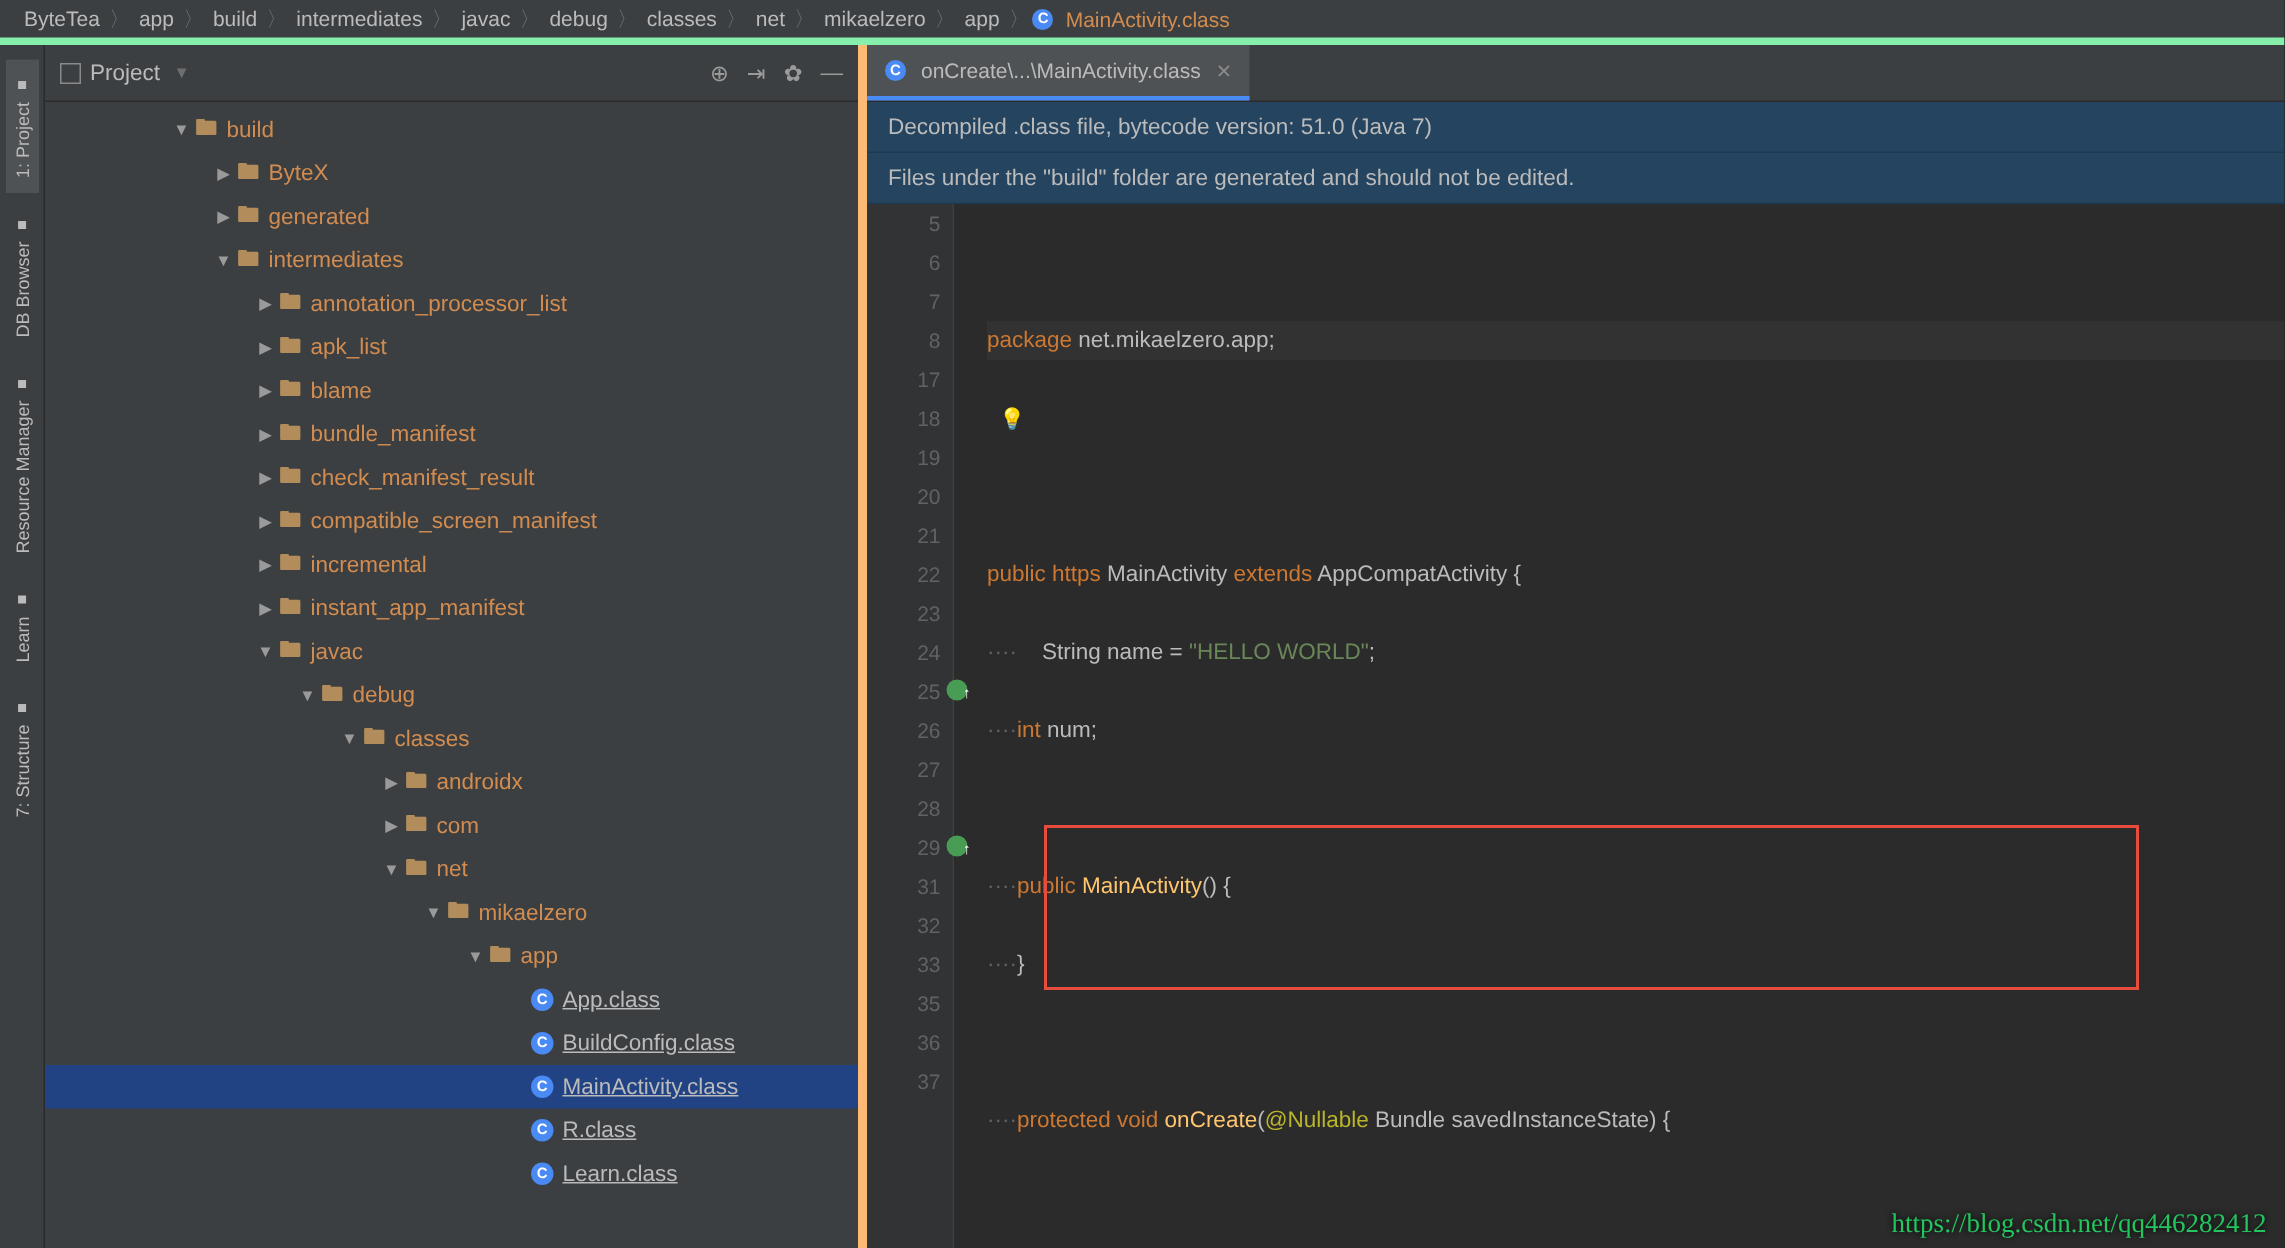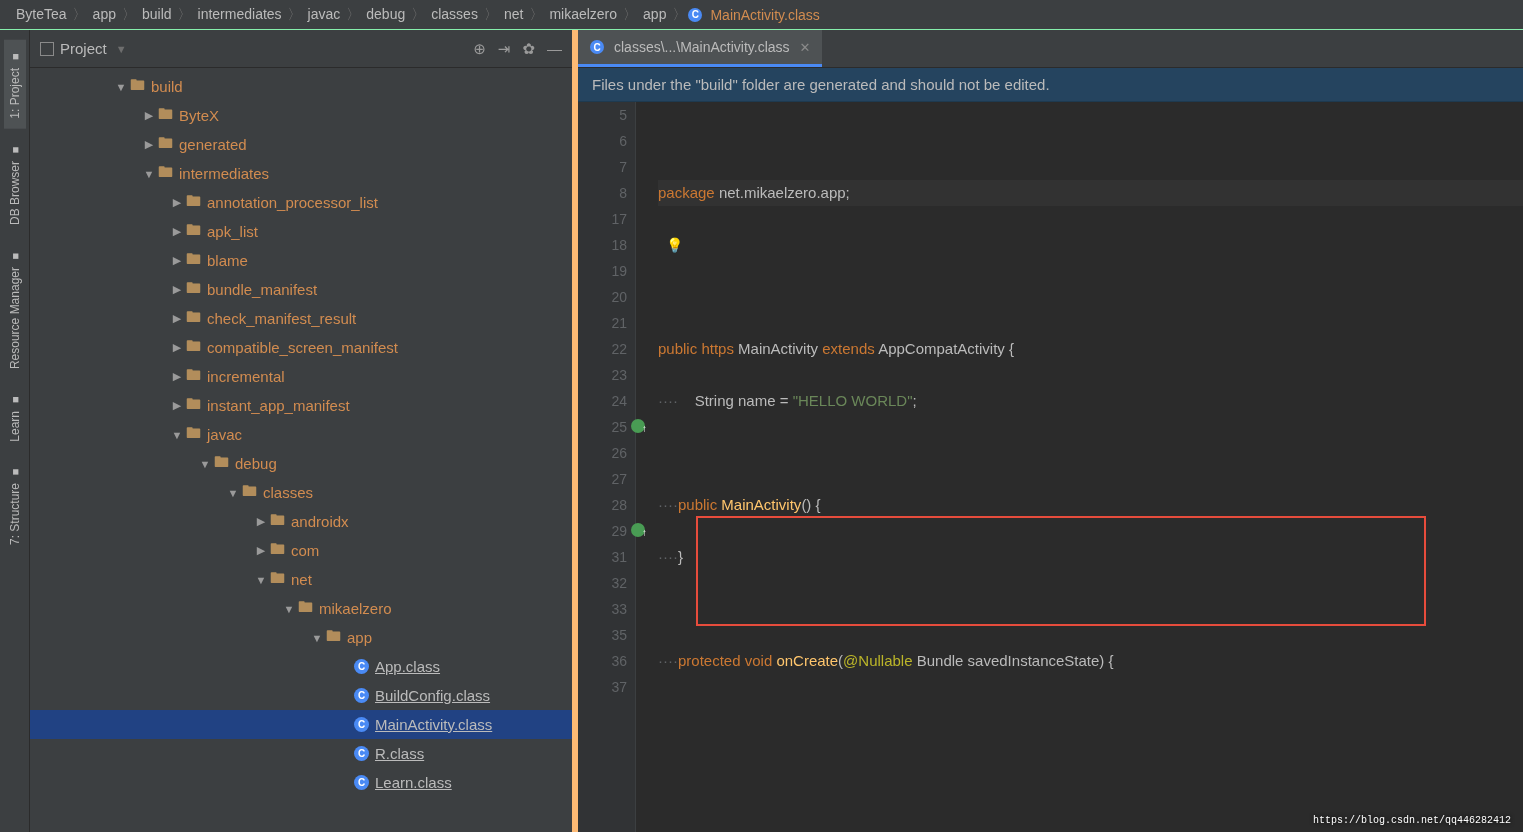--- a/index.html
+++ b/index.html
@@ -1,19 +1,19 @@
 <!DOCTYPE html>
 <html><head>
 <meta charset="utf-8">
 <style>
 * { margin: 0; padding: 0; box-sizing: border-box; font-family: "Segoe UI", Arial, sans-serif; }
 body { background: #2b2b2b; color: #bbbbbb; width: 1523px; height: 832px; overflow: hidden; position: relative; }
 
 
-.breadcrumb { height: 30px; display: flex; align-items: center; padding: 0 12px; background: #3c3f41; border-bottom: 1px solid #86efac; font-size: 14px; }
+.breadcrumb { height: 30px; display: flex; align-items: center; padding: 0 12px; background: #3c3f41; border-bottom: 5px solid #86efac; font-size: 14px; }
 .bc-item { color: #bbbbbb; padding: 0 4px; cursor: pointer; }
 .bc-item.active { color: #d28c50; }
 .bc-sep { color: #6e6e6e; padding: 0 2px; }
 .bc-icon { width: 14px; height: 14px; border-radius: 50%; background: #4a8af4; color: #fff; display: inline-flex; align-items: center; justify-content: center; font-size: 10px; margin-right: 4px; font-weight: bold; }
 
 
 .main { display: flex; height: calc(100% - 30px); }
 
 
 .left-tabs { width: 30px; background: #3c3f41; border-right: 1px solid #2b2b2b; display: flex; flex-direction: column; align-items: center; padding-top: 10px; }
@@ -63,21 +63,21 @@
 .kw { color: #cc7832; }
 .str { color: #6a8759; }
 .ann { color: #bbb529; }
 .fn { color: #ffc66d; }
 .dim { color: #606366; }
 .fold { display: inline-block; background: #3c3f41; padding: 0 4px; border-radius: 2px; color: #808080; }
 .bulb { color: #f0a732; font-size: 14px; }
 
 .red-box { position: absolute; border: 2px solid #e74c3c; pointer-events: none; }
 
-.watermark { position: absolute; right: 12px; bottom: 6px; color: #ffffff; font-size: 10px; font-family: Liberation Mono, monospace; text-shadow: 0 0 4px #000; }
+.watermark { position: absolute; right: 12px; bottom: 6px; color: #22c55e; font-size: 18px; font-family: Liberation Serif, serif; text-shadow: 0 0 4px #000; }
 </style>
 </head>
 <body>
 
 <div class="breadcrumb">
   <span id="bc-items"><span class="bc-item">ByteTea</span><span class="bc-sep">〉</span><span class="bc-item">app</span><span class="bc-sep">〉</span><span class="bc-item">build</span><span class="bc-sep">〉</span><span class="bc-item">intermediates</span><span class="bc-sep">〉</span><span class="bc-item">javac</span><span class="bc-sep">〉</span><span class="bc-item">debug</span><span class="bc-sep">〉</span><span class="bc-item">classes</span><span class="bc-sep">〉</span><span class="bc-item">net</span><span class="bc-sep">〉</span><span class="bc-item">mikaelzero</span><span class="bc-sep">〉</span><span class="bc-item">app</span></span>
   <span class="bc-sep">〉</span>
   <span class="bc-icon">C</span>
   <span class="bc-item active">MainActivity.class</span>
 </div>
@@ -299,24 +299,25 @@
           </span>
           <span class="tree-label class-lbl">Learn.class</span>
         </div>
       </div>
   </div>
 
   <div class="editor">
     <div class="editor-tabs">
       <div class="editor-tab">
         <span class="bc-icon">C</span>
-        <span>classes\...\MainActivity.class</span>
+        <span>onCreate\...\MainActivity.class</span>
         <span class="tab-close">✕</span>
       </div>
     </div>
+    <div class="banner">Decompiled .class file, bytecode version: 51.0 (Java 7)</div>
     <div class="banner">Files under the "build" folder are generated and should not be edited.</div>
 
     <div class="editor-body">
       <div class="gutter" id="gutter">
           <div class="gutter-line">5</div>
           <div class="gutter-line">6</div>
           <div class="gutter-line">7</div>
           <div class="gutter-line">8</div>
           <div class="gutter-line">17</div>
           <div class="gutter-line">18</div>
@@ -338,20 +339,21 @@
           <div class="gutter-line">36</div>
           <div class="gutter-line">37</div>
         </div>
       <div class="code">
 <div class="code-line"></div>
 <div class="code-line current"><span class="kw">package</span><span> net.mikaelzero.app;</span></div>
 <div class="code-line">  <span class="bulb">💡</span></div>
 <div class="code-line"></div>
 <div class="code-line"><span class="kw">public</span> <span class="kw">https</span><span> MainActivity </span><span class="kw">extends</span><span> AppCompatActivity {</span></div>
 <div class="code-line"><span class="dim">····</span><span>    String name = </span><span class="str">"HELLO WORLD"</span><span>;</span></div>
+<div class="code-line"><span class="dim">····</span><span class="kw">int</span><span> num;</span></div>
 <div class="code-line"></div>
 <div class="code-line"><span class="dim">····</span><span class="kw">public</span><span class="fn"> MainActivity</span><span>() {</span></div>
 <div class="code-line"><span class="dim">····</span><span>}</span></div>
 <div class="code-line"></div>
 <div class="code-line"><span class="dim">····</span><span class="kw">protected</span> <span class="kw">void</span><span class="fn"> onCreate</span><span>(</span><span class="ann">@Nullable</span><span> Bundle savedInstanceState) {</span></div>
 
 
 
 
 

